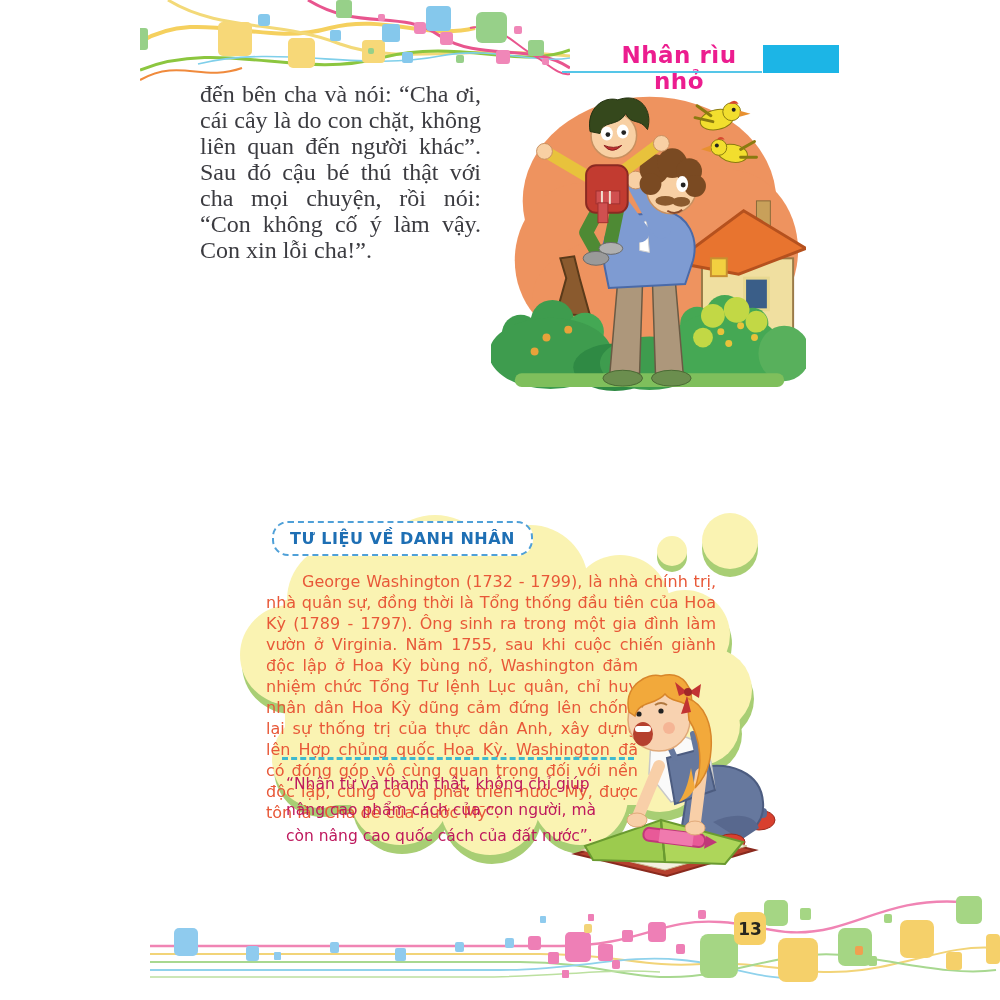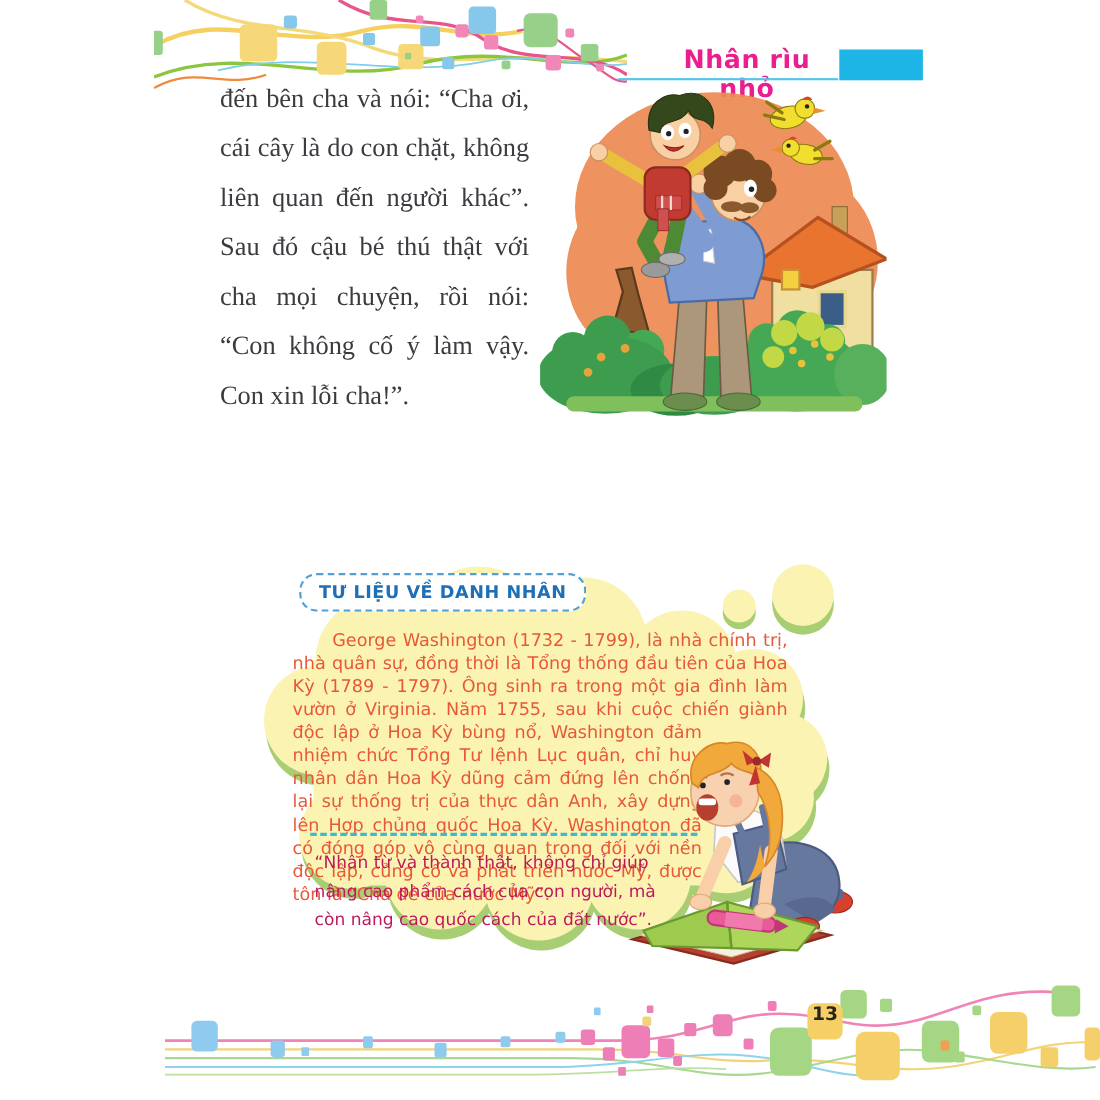--- a/index.html
+++ b/index.html
@@ -4,21 +4,21 @@
 <style>
   html,body{margin:0;padding:0;background:#e8e8e8;}
   .page{position:relative;width:1000px;height:1000px;background:#ffffff;overflow:hidden;
         font-family:"Liberation Serif",serif;}
   
   .chapter-title{position:absolute;left:598px;top:42px;width:162px;text-align:center;
     font-family:"DejaVu Sans",sans-serif;font-weight:bold;font-size:23px;color:#EC1D8F;letter-spacing:.5px;}
   .header-cyan-block{position:absolute;left:763px;top:45px;width:76px;height:28px;background:#1CB5E6;}
   .header-underline{position:absolute;left:562px;top:71px;width:200px;height:2px;background:#55C6E8;}
   
-  .story{position:absolute;left:200px;top:68px;width:578px;font-size:24px;line-height:45px;
+  .story{position:absolute;left:200px;top:81px;width:578px;font-size:24px;line-height:26px;
          color:#3b3b40;text-align:justify;}
   .story p{margin:0;}
   .story p.indent{text-indent:36px;}
   .illu-float{float:right;width:315px;height:322px;margin:-2px -28px 4px 10px;}
   
   .cloud-wrap{position:absolute;left:230px;top:505px;width:540px;height:395px;}
   .cloud-svg{position:absolute;left:0;top:0;}
   .fact-badge{position:absolute;left:42px;top:16px;background:#ffffff;border:2px dashed #4FA0D8;
     border-radius:16px;padding:6px 16px;font-family:"DejaVu Sans",sans-serif;font-weight:bold;
     font-size:16px;color:#1E6FB4;letter-spacing:.5px;text-align:center;}
@@ -28,21 +28,21 @@
   .sp2{float:right;clear:right;width:92px;height:130px;}
   .fact-divider{position:absolute;left:52px;top:252px;width:352px;border-top:3px dashed #3FB9CE;}
   .fact-quote{position:absolute;left:56px;top:266px;width:336px;font-family:"DejaVu Sans",sans-serif;
     font-size:15.5px;line-height:26px;color:#be185d;}
   .fact-attrib{position:absolute;left:56px;top:348px;width:336px;text-align:right;padding-right:42px;
     font-family:"DejaVu Sans",sans-serif;font-size:15.5px;color:#4795B5;box-sizing:border-box;}
   
   .girl-illu{position:absolute;left:563px;top:662px;width:238px;height:230px;}
   
   .page-badge{position:absolute;left:734px;top:912px;width:32px;height:33px;background:#F6CF66;
-    border-radius:7px;display:flex;align-items:flex-start;justify-content:center;
+    border-radius:7px;display:flex;align-items:center;justify-content:center;
     font-family:"DejaVu Sans",sans-serif;font-weight:bold;font-size:17px;color:#26261e;}
   .band{position:absolute;}
 </style>
 </head>
 <body>
 
 <div class="page">
 
   <svg class="band" style="left:140px;top:0;" width="430" height="95" viewBox="0 0 430 95">
     <path d="M0,42 C60,6 120,48 190,28 C245,14 285,40 335,28" fill="none" stroke="#F5D05E" stroke-width="4"></path>

